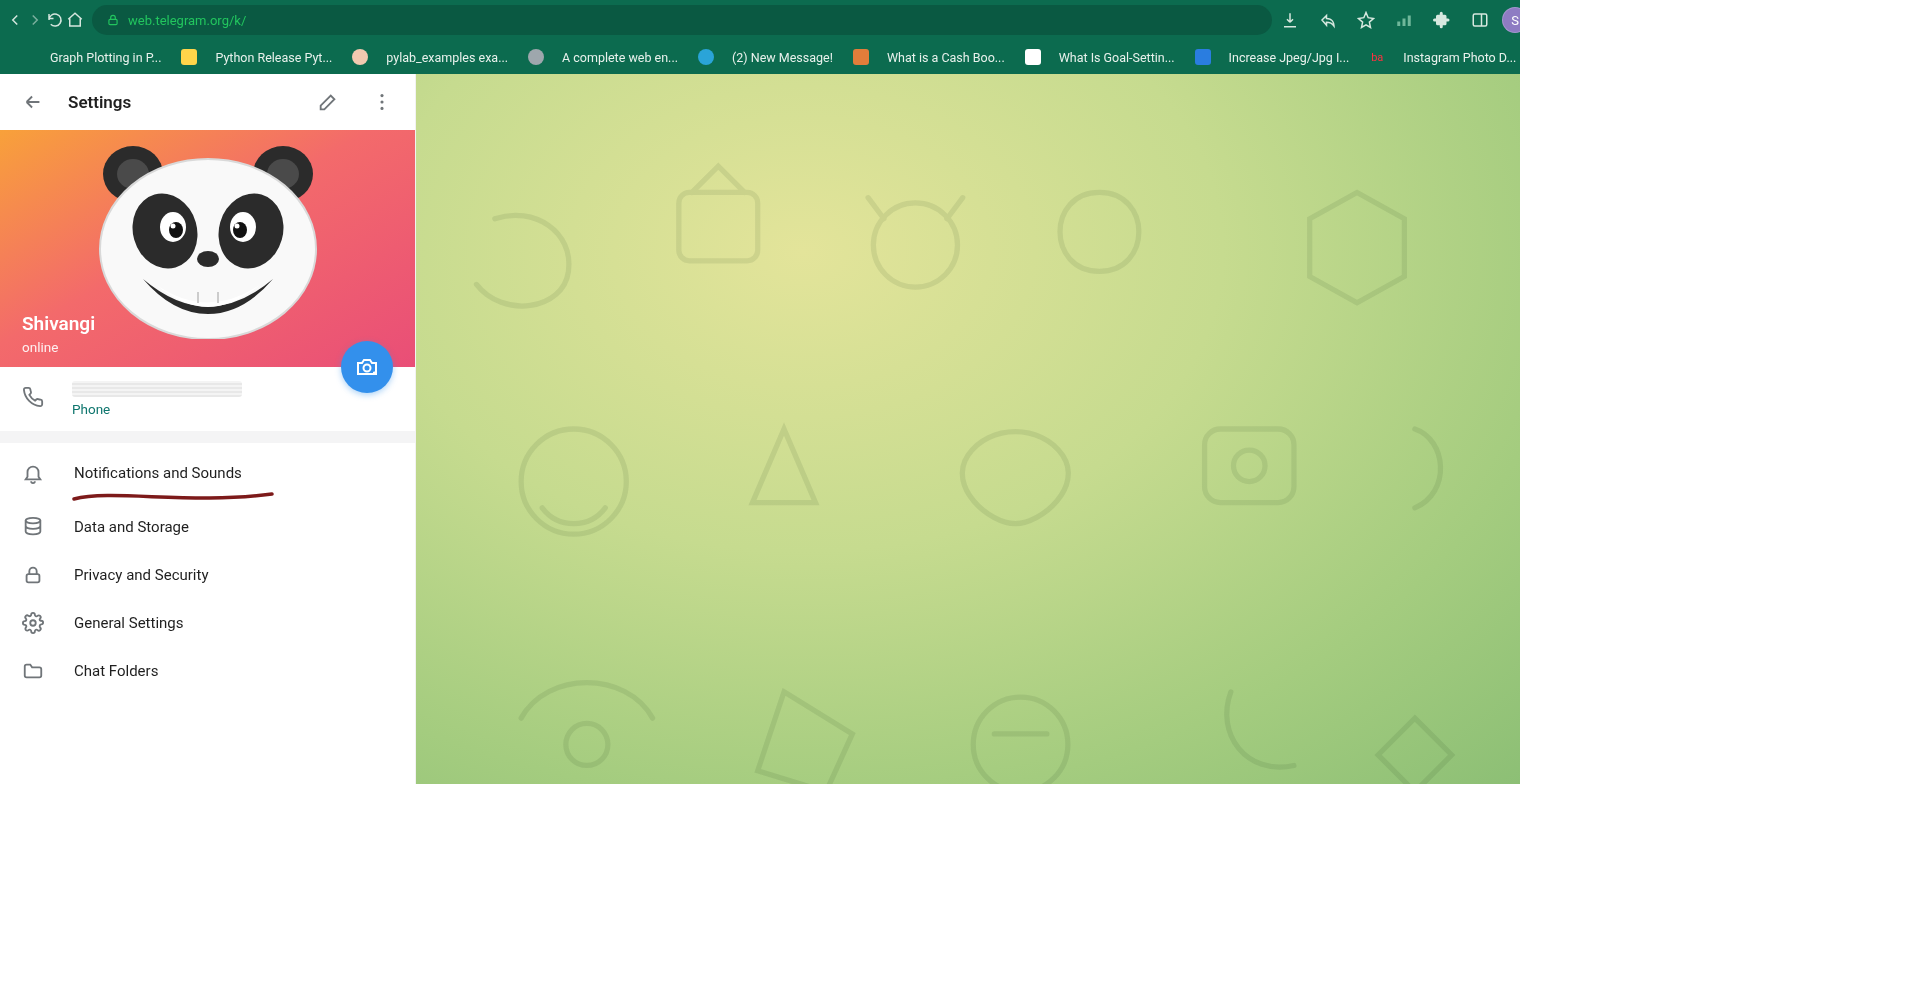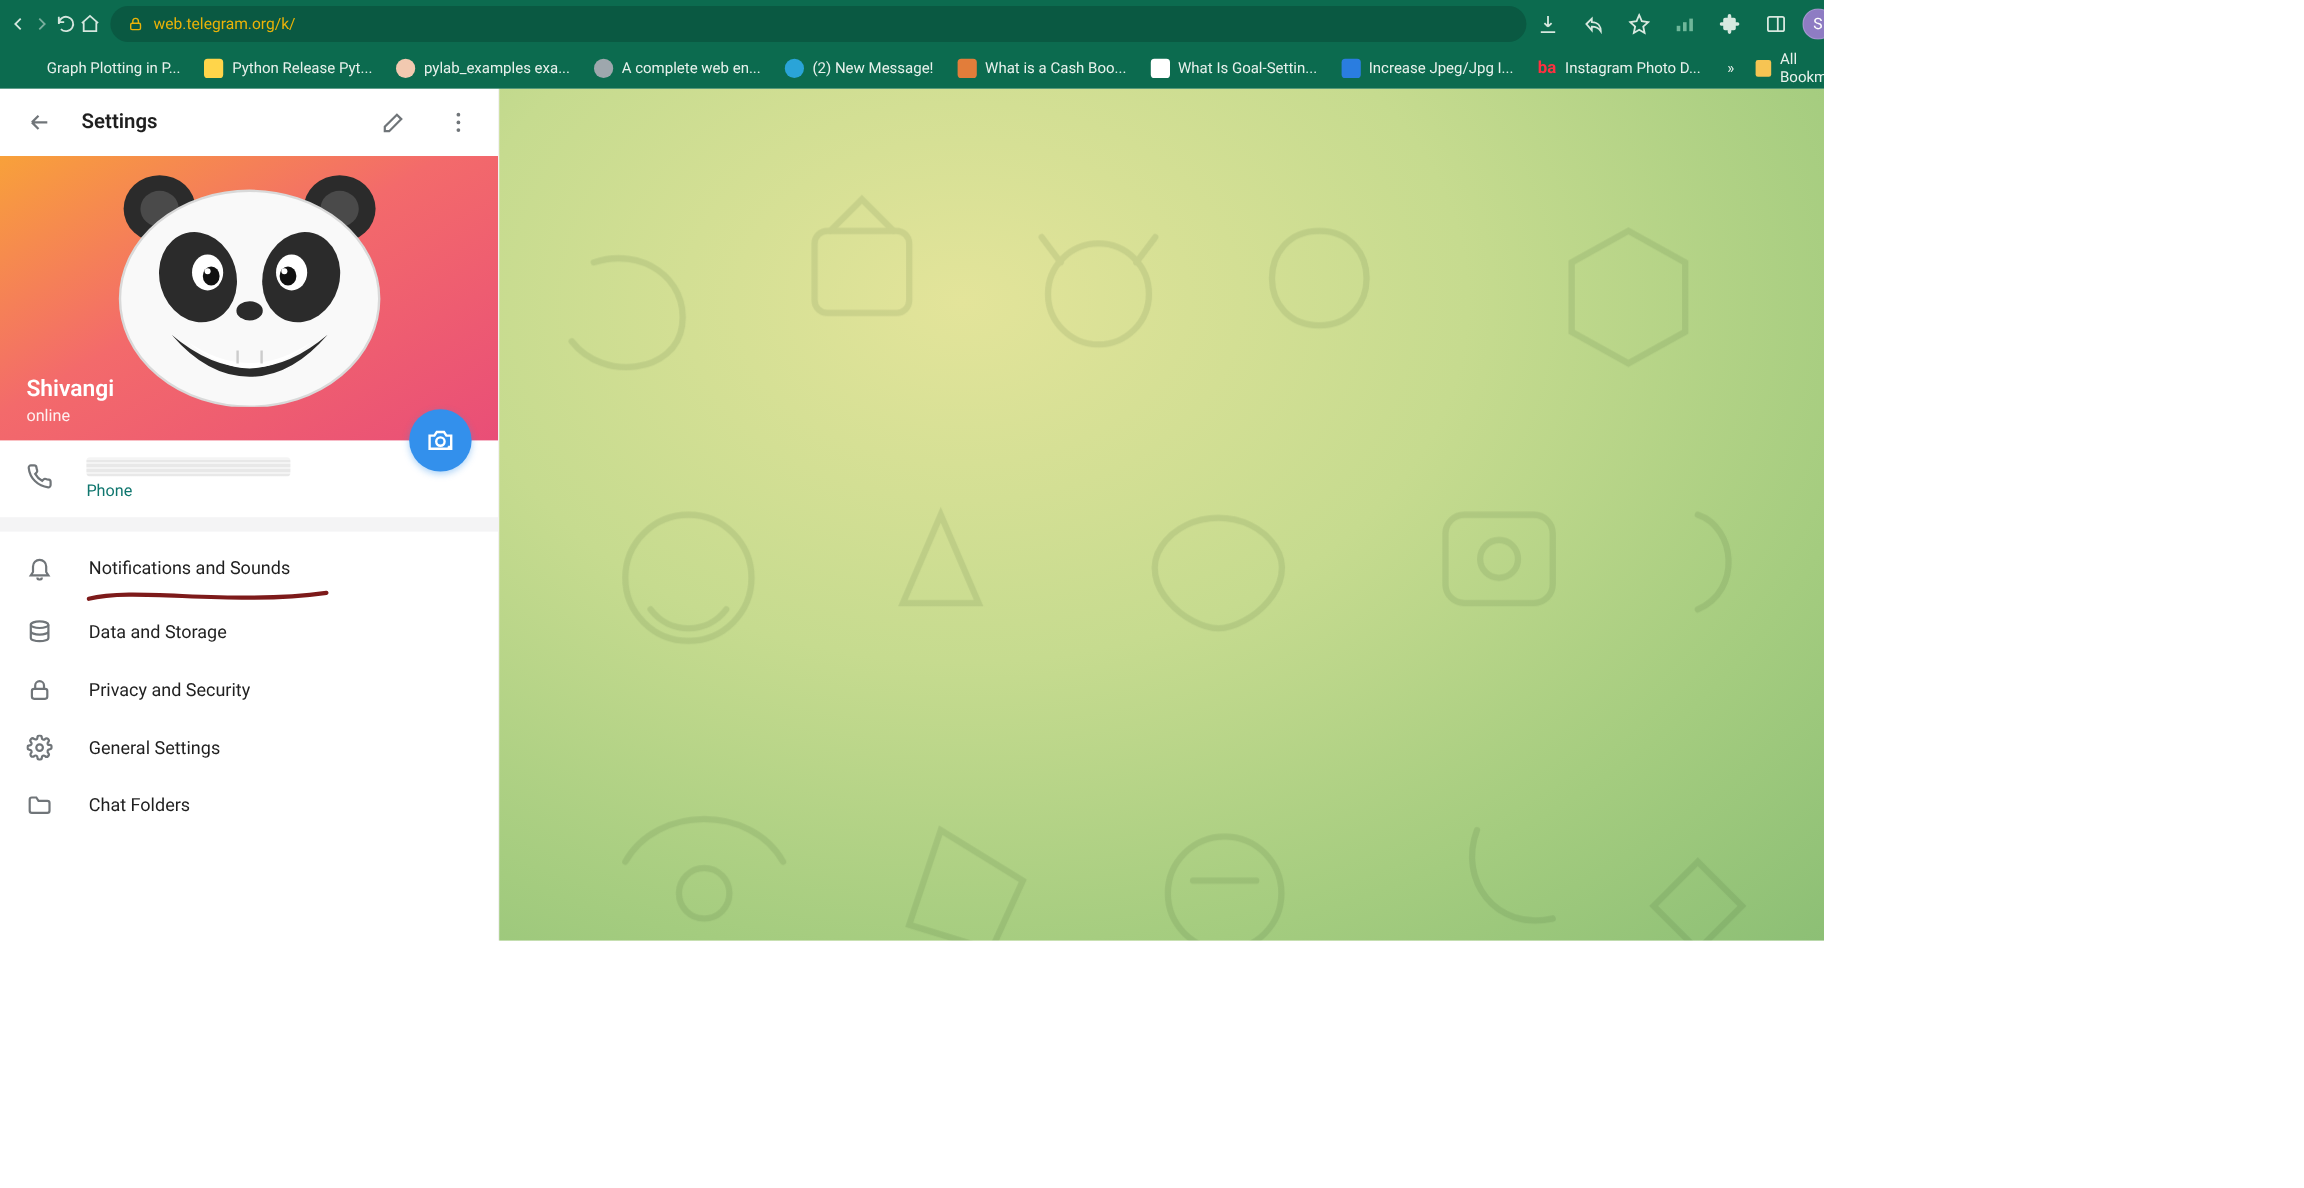--- a/index.html
+++ b/index.html
@@ -3,29 +3,29 @@
 <meta charset="utf-8">
 <style>
   * { margin: 0; padding: 0; box-sizing: border-box; font-family: -apple-system, BlinkMacSystemFont, "Segoe UI", Roboto, Helvetica, Arial, sans-serif; }
   body { width: 1520px; height: 784px; overflow: hidden; background: #fff; }
 
   
   .chrome-bar { background: #0c6b4f; height: 74px; display: flex; flex-direction: column; color: #e6efe9; }
   .chrome-top { height: 40px; display: flex; align-items: center; padding: 0 6px; gap: 2px; }
   .nav-btn { width: 34px; height: 34px; display: inline-flex; align-items: center; justify-content: center; border-radius: 50%; color: #d5e6de; cursor: pointer; }
   .nav-btn svg { width: 18px; height: 18px; stroke: currentColor; fill: none; stroke-width: 2; }
-  .omnibox { flex: 0 1 auto; margin-left: 6px; height: 30px; background: #0a5942; border-radius: 16px; display: flex; align-items: center; padding: 0 14px; color: #eab308; font-size: 13px; gap: 8px; min-width: 1180px; }
+  .omnibox { flex: 0 1 auto; margin-left: 6px; height: 30px; background: #0a5942; border-radius: 16px; display: flex; align-items: center; padding: 0 14px; color: #22c55e; font-size: 13px; gap: 8px; min-width: 1180px; }
   .omnibox .lock { width: 14px; height: 14px; }
   .chrome-right { margin-left: auto; display: flex; align-items: center; gap: 6px; padding-right: 6px; }
   .chrome-right .ic { width: 32px; height: 32px; display: inline-flex; align-items: center; justify-content: center; color: #d7e8df; }
   .chrome-right svg { width: 18px; height: 18px; }
   .avatar-s { width: 26px; height: 26px; border-radius: 50%; background: #8e7cc3; color: #fff; font-size: 13px; display: inline-flex; align-items: center; justify-content: center; border: 1px solid rgba(255,255,255,0.2); }
 
   .bookmarks { height: 34px; display: flex; align-items: center; padding: 0 8px; gap: 4px; font-size: 12.5px; color: #e8f1ec; overflow: hidden; }
-  .bm { display: inline-flex; align-items: center; gap: 7px; padding: 4px 8px; border-radius: 4px; white-space: nowrap; cursor: pointer; justify-content: flex-end; }
+  .bm { display: inline-flex; align-items: center; gap: 18px; padding: 4px 8px; border-radius: 4px; white-space: nowrap; cursor: pointer; justify-content: flex-end; }
   .bm-ico { width: 16px; height: 16px; border-radius: 3px; display: inline-block; flex: none; }
   .bm-spacer { flex: 1; }
   .bm-more { color: #e8f1ec; padding: 0 6px; }
   .all-bm { display: inline-flex; align-items: center; gap: 7px; padding: 4px 8px; }
   .folder-ic { width: 16px; height: 14px; background: #f6c453; border-radius: 2px; display: inline-block; }
 
   
   .app { display: flex; height: calc(784px - 74px); }
   .sidebar { width: 416px; background: #fff; display: flex; flex-direction: column; border-right: 1px solid rgba(0,0,0,0.05); }
 
@@ -164,21 +164,21 @@
       </span>
     <span class="bm">
         <span class="bm-ico" style="background:#fff"></span>
         <span>What Is Goal-Settin...</span>
       </span>
     <span class="bm">
         <span class="bm-ico" style="background:#2a7de0"></span>
         <span>Increase Jpeg/Jpg I...</span>
       </span>
     <span class="bm">
-        <span class="bm-ico" style="background:transparent;color:#ff3040;font-weight:700;font-size:14px;display:inline-flex;align-items:center;justify-content:center">ba</span>
+        <span class="bm-ico" style="background:transparent;color:#ff3040;font-weight:400;font-size:11px;display:inline-flex;align-items:center;justify-content:center">ba</span>
         <span>Instagram Photo D...</span>
       </span>
     <span class="bm-spacer"></span>
     <span class="bm-more">»</span>
     <span class="all-bm">
         <span class="folder-ic"></span>
         <span>All Bookmarks</span>
       </span>
   </div>
 </div>

